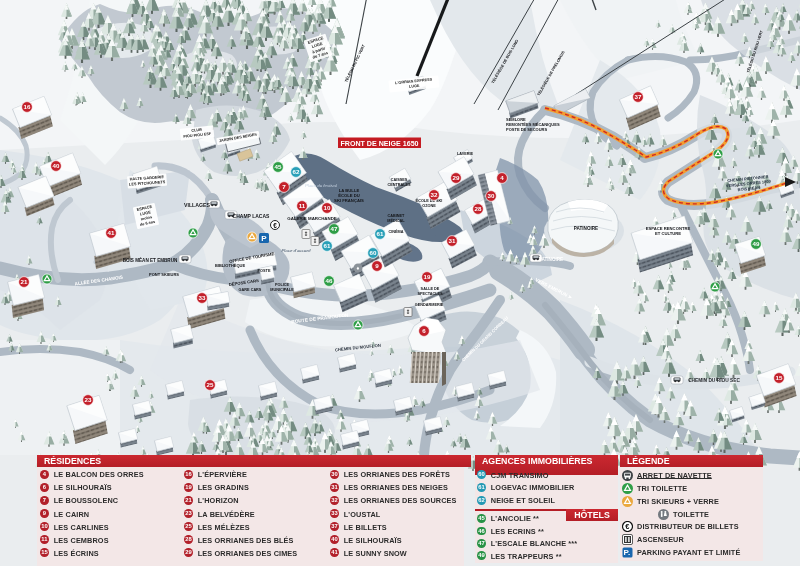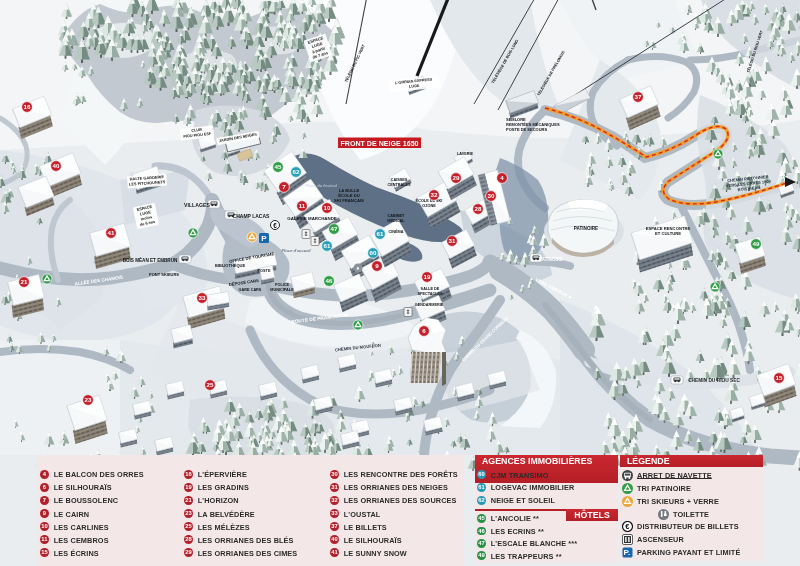--- a/index.html
+++ b/index.html
@@ -1835,20 +1835,21 @@
       </g>
 
 <g transform="translate(358,268)">
         <circle r="4.5" fill="#8b9299"></circle>
         <text y="2.4" font-size="5.5" fill="#fff" text-anchor="middle">♦</text>
       </g>
 </svg>
 
 <div class="panel" style="left:37px;top:455px;width:427px;height:111px;"></div>
 
+<div class="bar" style="left:37px;top:455px;width:427px;height:12px;">RÉSIDENCES</div>
 
 <div class="row" style="left:40px;top:469.2px;"><span class="c cr">4</span><span class="t">LE BALCON DES ORRES</span></div>
 
 <div class="row" style="left:40px;top:482.3px;"><span class="c cr">6</span><span class="t">LE SILHOURAÏS</span></div>
 
 <div class="row" style="left:40px;top:495.4px;"><span class="c cr">7</span><span class="t">LE BOUSSOLENC</span></div>
 
 <div class="row" style="left:40px;top:508.5px;"><span class="c cr">9</span><span class="t">LE CAIRN</span></div>
 
 <div class="row" style="left:40px;top:521.6px;"><span class="c cr">10</span><span class="t">LES CARLINES</span></div>
@@ -1864,37 +1865,37 @@
 <div class="row" style="left:184px;top:495.4px;"><span class="c cr">21</span><span class="t">L'HORIZON</span></div>
 
 <div class="row" style="left:184px;top:508.5px;"><span class="c cr">23</span><span class="t">LA BELVÉDÈRE</span></div>
 
 <div class="row" style="left:184px;top:521.6px;"><span class="c cr">25</span><span class="t">LES MÉLÈZES</span></div>
 
 <div class="row" style="left:184px;top:534.7px;"><span class="c cr">28</span><span class="t">LES ORRIANES DES BLÉS</span></div>
 
 <div class="row" style="left:184px;top:547.8px;"><span class="c cr">29</span><span class="t">LES ORRIANES DES CIMES</span></div>
 
-<div class="row" style="left:330px;top:469.2px;"><span class="c cr">30</span><span class="t">LES RENCONTRE DES FORÊTS</span></div>
+<div class="row" style="left:330px;top:469.2px;"><span class="c cr">30</span><span class="t">LES ORRIANES DES FORÊTS</span></div>
 
 <div class="row" style="left:330px;top:482.3px;"><span class="c cr">31</span><span class="t">LES ORRIANES DES NEIGES</span></div>
 
 <div class="row" style="left:330px;top:495.4px;"><span class="c cr">32</span><span class="t">LES ORRIANES DES SOURCES</span></div>
 
 <div class="row" style="left:330px;top:508.5px;"><span class="c cr">33</span><span class="t">L'OUSTAL</span></div>
 
 <div class="row" style="left:330px;top:521.6px;"><span class="c cr">37</span><span class="t">LE BILLETS</span></div>
 
 <div class="row" style="left:330px;top:534.7px;"><span class="c cr">40</span><span class="t">LE SILHOURAÏS</span></div>
 
 <div class="row" style="left:330px;top:547.8px;"><span class="c cr">41</span><span class="t">LE SUNNY SNOW</span></div>
 
 <div class="panel" style="left:475px;top:455px;width:143px;height:108px;"></div>
 
-<div class="bar" style="left:475px;top:455px;width:136px;height:28px;">AGENCES IMMOBILIÈRES</div>
+<div class="bar" style="left:475px;top:455px;width:136px;height:20px;">AGENCES IMMOBILIÈRES</div>
 
 <div class="row" style="left:477px;top:469.5px;"><span class="c cb">60</span><span class="t">CJM TRANSIMO</span></div>
 
 <div class="row" style="left:477px;top:482.4px;"><span class="c cb">61</span><span class="t">LOGEVAC IMMOBILIER</span></div>
 
 <div class="row" style="left:477px;top:495.3px;"><span class="c cb">62</span><span class="t">NEIGE ET SOLEIL</span></div>
 
 <div style="position:absolute;left:475px;top:509px;width:143px;height:2px;background:#b41e26;"></div>
 
 <div class="bar" style="left:566px;top:509px;width:52px;height:12px;text-align:center;padding:0;">HÔTELS</div>
@@ -1915,21 +1916,21 @@
           <circle cx="5.5" cy="5.5" r="5.5" fill="#3f4347"></circle>
           <rect x="2.2" y="2.8" width="6.6" height="4.6" rx="1" fill="#fff"></rect>
           <rect x="3" y="3.6" width="5" height="2" fill="#3f4347"></rect>
           <circle cx="3.6" cy="8" r="0.9" fill="#fff"></circle>
           <circle cx="7.4" cy="8" r="0.9" fill="#fff"></circle>
         </svg></span><span class="t">ARRET DE NAVETTE</span></div>
 
 <div class="row" style="left:622px;top:482.7px;"><span style="display:inline-block;width:11px;height:11px;vertical-align:middle;margin-right:4px;"><svg width="11" height="11" viewBox="0 0 11 11">
           <circle cx="5.5" cy="5.5" r="5.5" fill="#2f9e47"></circle>
           <path d="M5.5 2.2 L8.4 7.3 L2.6 7.3 Z" fill="none" stroke="#fff" stroke-width="1.3"></path>
-        </svg></span><span class="t">TRI PATINOIRE</span></div>
+        </svg></span><span class="t">TRI TOILETTE</span></div>
 
 <div class="row" style="left:622px;top:495.6px;"><span style="display:inline-block;width:11px;height:11px;vertical-align:middle;margin-right:4px;"><svg width="11" height="11" viewBox="0 0 11 11">
           <circle cx="5.5" cy="5.5" r="5.5" fill="#eaa83e"></circle>
           <path d="M5.5 2.2 L8.4 7.3 L2.6 7.3 Z" fill="none" stroke="#fff" stroke-width="1.3"></path>
         </svg></span><span class="t">TRI SKIEURS + VERRE</span></div>
 
 <div class="row" style="left:622px;top:508.5px;margin-left:36px;"><span style="display:inline-block;width:11px;height:11px;vertical-align:middle;margin-right:4px;"><svg width="11" height="11" viewBox="0 0 11 11">
           <circle cx="5.5" cy="5.5" r="5.5" fill="#73797f"></circle>
           <circle cx="3.7" cy="2.9" r="1" fill="#fff"></circle>
           <rect x="2.9" y="4.1" width="1.6" height="3.8" fill="#fff"></rect>

